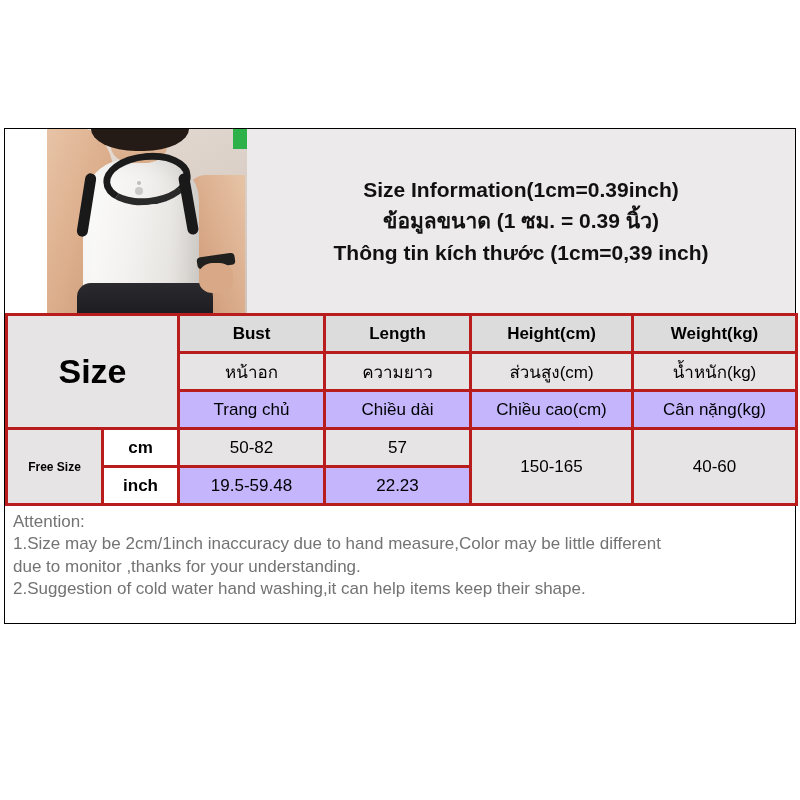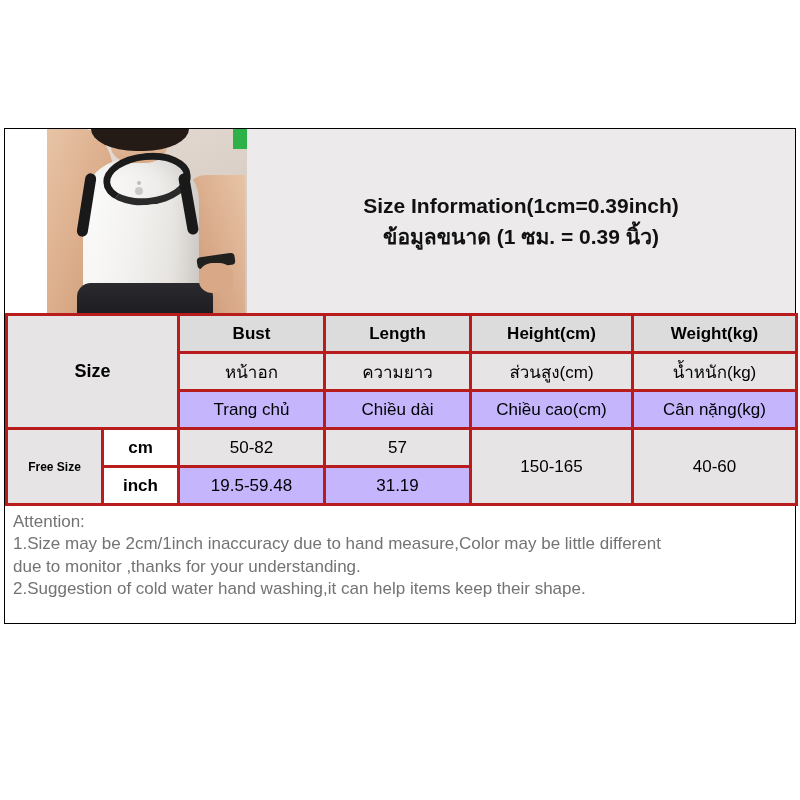--- a/index.html
+++ b/index.html
@@ -171,21 +171,21 @@
     height: 34px;
     box-sizing: border-box;
     white-space: nowrap;
     overflow: hidden;
   }
   .grayhead { background: #dcdcdc; font-weight: bold; }
   .graycell { background: #e6e4e4; }
   .whitecell { background: #c4b5fd; }
   .size-label {
     background: #e6e4e4;
-    font-size: 18px;
+    font-size: 34px;
     font-weight: bold;
   }
   .freesize {
     background: #e6e4e4;
     font-weight: bold;
     font-size: 12px;
   }
   .unit { background:#ffffff; font-weight:bold; }
   .rowh { height: 38px; }
   
@@ -220,20 +220,21 @@
         <div class="ph-pendant"></div>
         <div class="ph-hem"></div>
         <div class="ph-watch"></div>
         <div class="ph-hand"></div>
         <div class="ph-green"></div>
       </div>
 
       <div class="title-box">
         <div class="title-line">Size Information(1cm=0.39inch)</div>
         <div class="title-line">ข้อมูลขนาด (1 ซม. = 0.39 นิ้ว)</div>
+        <div class="title-line">Thông tin kích thước (1cm=0,39 inch)</div>
       </div>
     </div>
 
     <table class="tbl">
       <colgroup>
         <col style="width:96px">
         <col style="width:76px">
         <col style="width:146px">
         <col style="width:146px">
         <col style="width:162px">
@@ -263,21 +264,21 @@
           <td class="freesize" rowspan="2">Free Size</td>
           <td class="unit">cm</td>
           <td class="graycell">50-82</td>
           <td class="graycell">57</td>
           <td class="graycell" rowspan="2">150-165</td>
           <td class="graycell" rowspan="2">40-60</td>
         </tr>
         <tr class="rowh">
           <td class="unit">inch</td>
           <td class="whitecell">19.5-59.48</td>
-          <td class="whitecell">31.19</td>
+          <td class="whitecell">22.23</td>
         </tr>
       </tbody>
     </table>
 
     <div class="attention">
       <div>Attention:</div>
       <div>1.Size may be 2cm/1inch inaccuracy due to hand measure,Color may be little different</div>
       <div>due to monitor ,thanks for your understanding.</div>
       <div>2.Suggestion of cold water hand washing,it can help items keep their shape.</div>
     </div>

